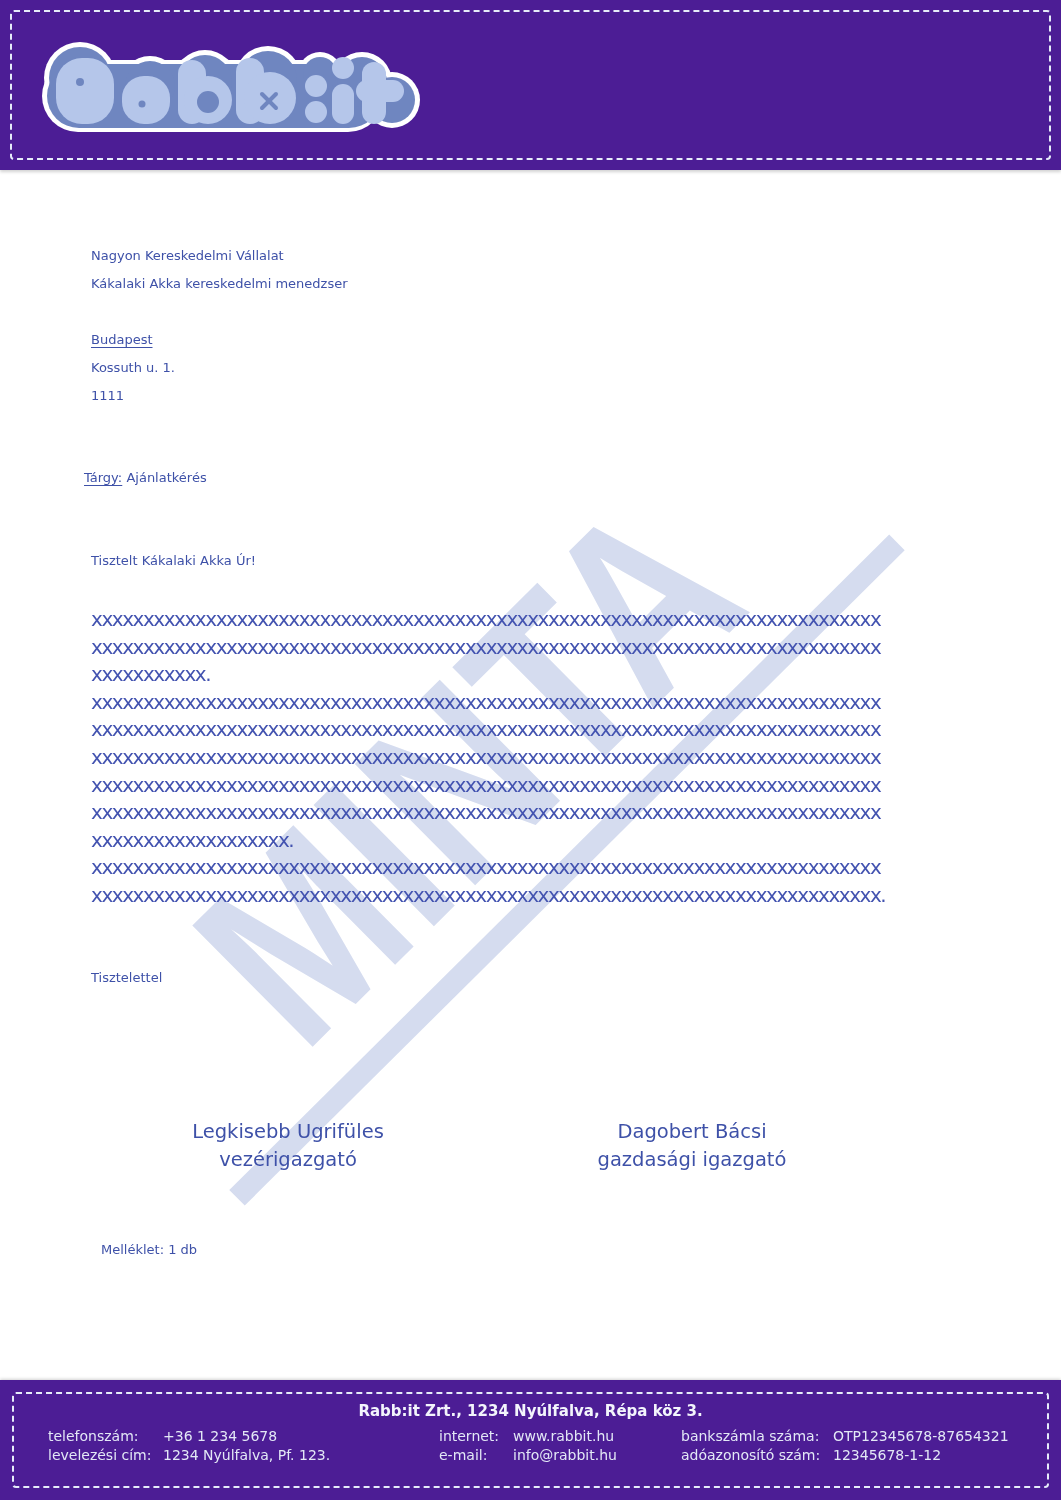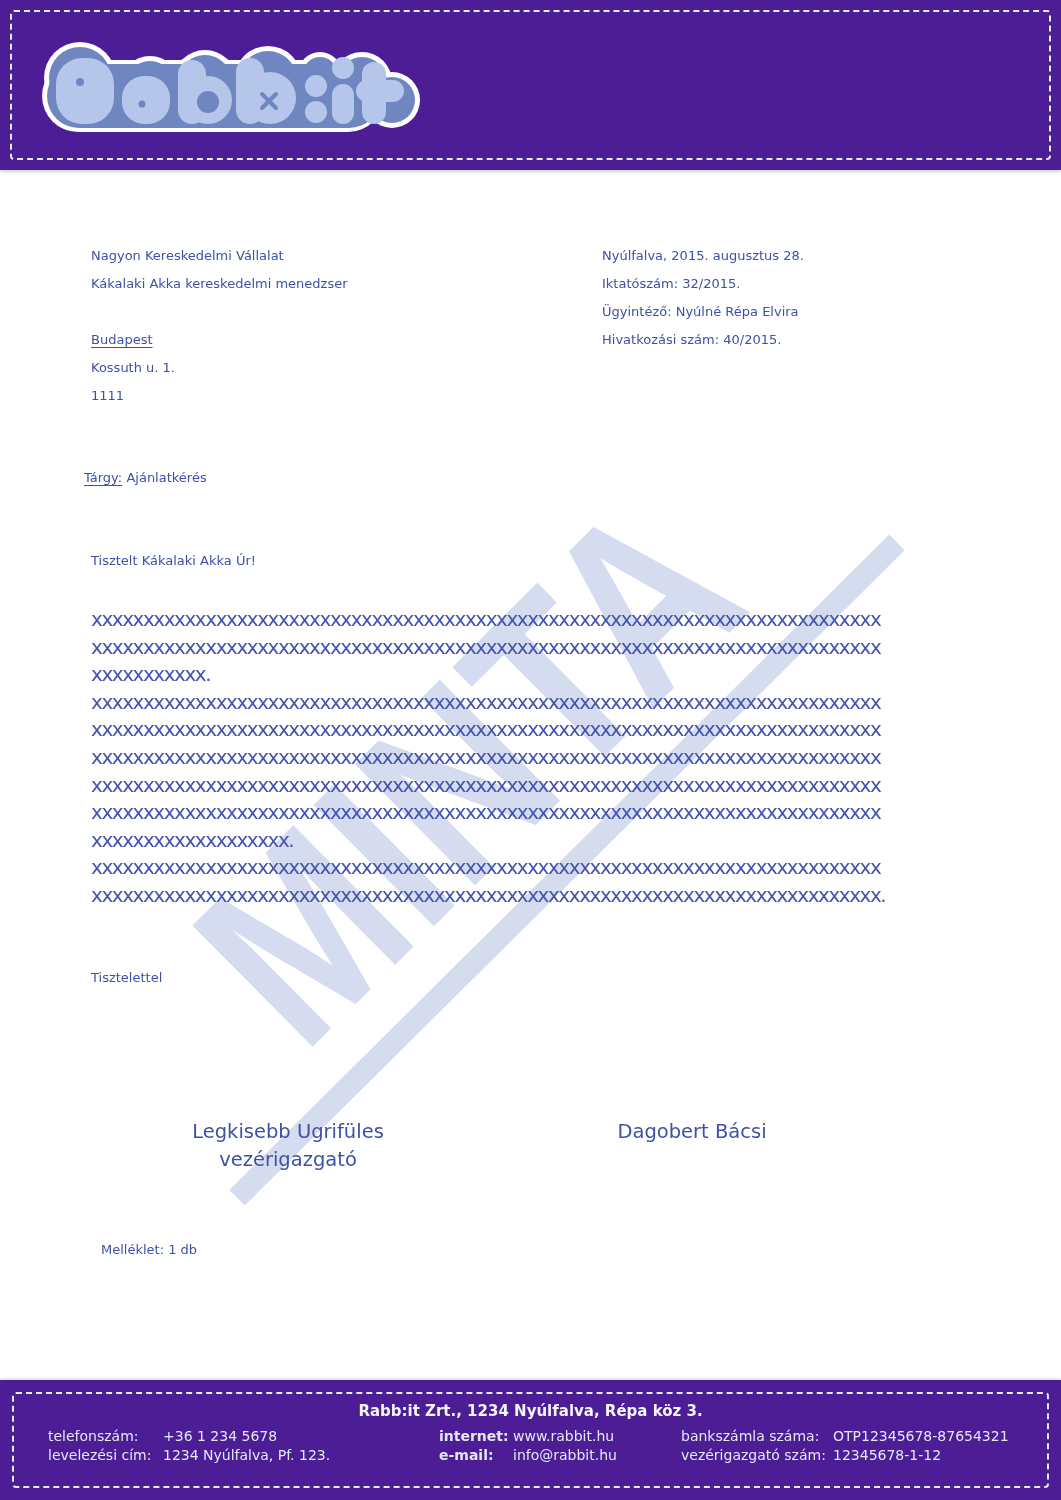--- a/index.html
+++ b/index.html
@@ -73,21 +73,21 @@
     .sig-right { left: 562px; }
     .attachment { left: 101px; top: 1236px; }
 
     .footer-title {
       position: absolute; left: 0; width: 1061px; top: 22px; text-align: center;
       color: #f3f5fc; font-weight: bold; font-size: 15px; line-height: 18px;
     }
     .fcol { position: absolute; top: 47px; color: #e3e8f6; font-size: 14px; line-height: 19px; white-space: nowrap; }
     .fcol .lbl { display: inline-block; }
     .fc1 { left: 48px; } .fc1 .lbl { width: 115px; }
-    .fc2 { left: 439px; } .fc2 .lbl { width: 74px; font-weight: bold; }
+    .fc2 { left: 439px; } .fc2 .lbl { width: 74px; }
     .fc3 { left: 681px; } .fc3 .lbl { width: 152px; }
   </style>
 </head>
 <body>
 
 <div class="band header">
   <div class="stitch"></div>
   <div class="logo">
     <svg viewBox="0 0 382 100">
 
@@ -161,26 +161,20 @@
     <span class="line">Nagyon Kereskedelmi Vállalat</span>
     <span class="line">Kákalaki Akka kereskedelmi menedzser</span>
   </div>
 
   <div class="txt city-block">
     <span class="line u">Budapest</span>
     <span class="line">Kossuth u. 1.</span>
     <span class="line">1111</span>
   </div>
 
-  <div class="txt meta">
-    <span class="line">Nyúlfalva, 2015. augusztus 28.</span>
-    <span class="line">Iktatószám: 32/2015.</span>
-    <span class="line">Ügyintéző: Nyúlné Répa Elvira</span>
-    <span class="line">Hivatkozási szám: 40/2015.</span>
-  </div>
 
   <div class="txt subject">
     <span class="u">Tárgy:</span>
     <span>Ajánlatkérés</span>
   </div>
 
   <div class="txt greeting">Tisztelt Kákalaki Akka Úr!</div>
 
   <div class="body-text">
     <span class="line">xxxxxxxxxxxxxxxxxxxxxxxxxxxxxxxxxxxxxxxxxxxxxxxxxxxxxxxxxxxxxxxxxxxxxxxxxxxx</span>
@@ -197,20 +191,21 @@
   </div>
 
   <div class="txt closing">Tisztelettel</div>
 
   <div class="sig sig-left">
     <span class="line">Legkisebb Ugrifüles</span>
     <span class="line">vezérigazgató</span>
   </div>
   <div class="sig sig-right">
     <span class="line">Dagobert Bácsi</span>
+    <span class="line">gazdasági igazgató</span>
   </div>
 
   <div class="txt attachment">Melléklet: 1 db</div>
 </div>
 
 <div class="band footer">
   <div class="stitch"></div>
   <div class="footer-title">Rabb:it Zrt., 1234 Nyúlfalva, Répa köz 3.</div>
 
   <div class="fcol fc1">
@@ -229,16 +224,16 @@
     <div>
       <span class="lbl">e-mail:</span><span>info@rabbit.hu</span>
     </div>
   </div>
 
   <div class="fcol fc3">
     <div>
       <span class="lbl">bankszámla száma:</span><span>OTP12345678-87654321</span>
     </div>
     <div>
-      <span class="lbl">vezérigazgató szám:</span><span>12345678-1-12</span>
+      <span class="lbl">adóazonosító szám:</span><span>12345678-1-12</span>
     </div>
   </div>
 </div>
 
 </body></html>

